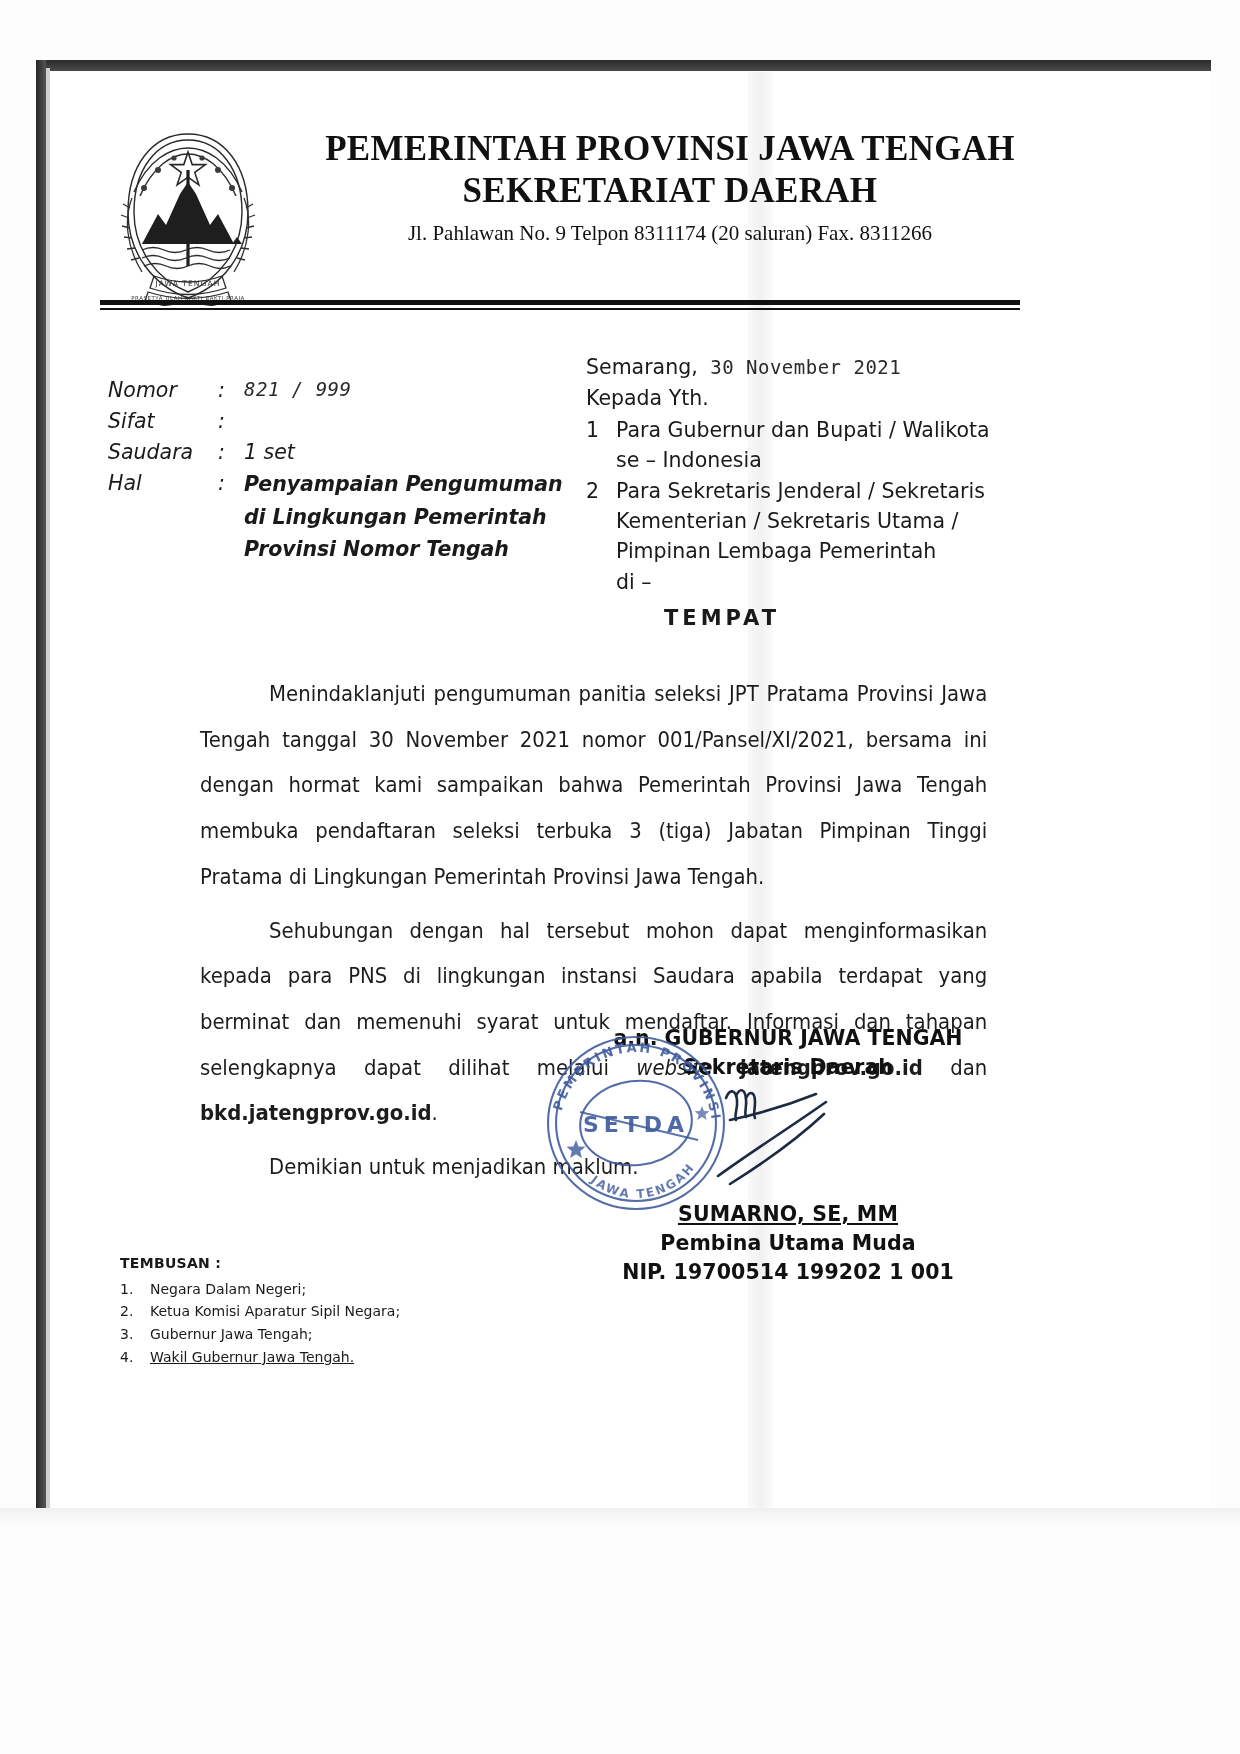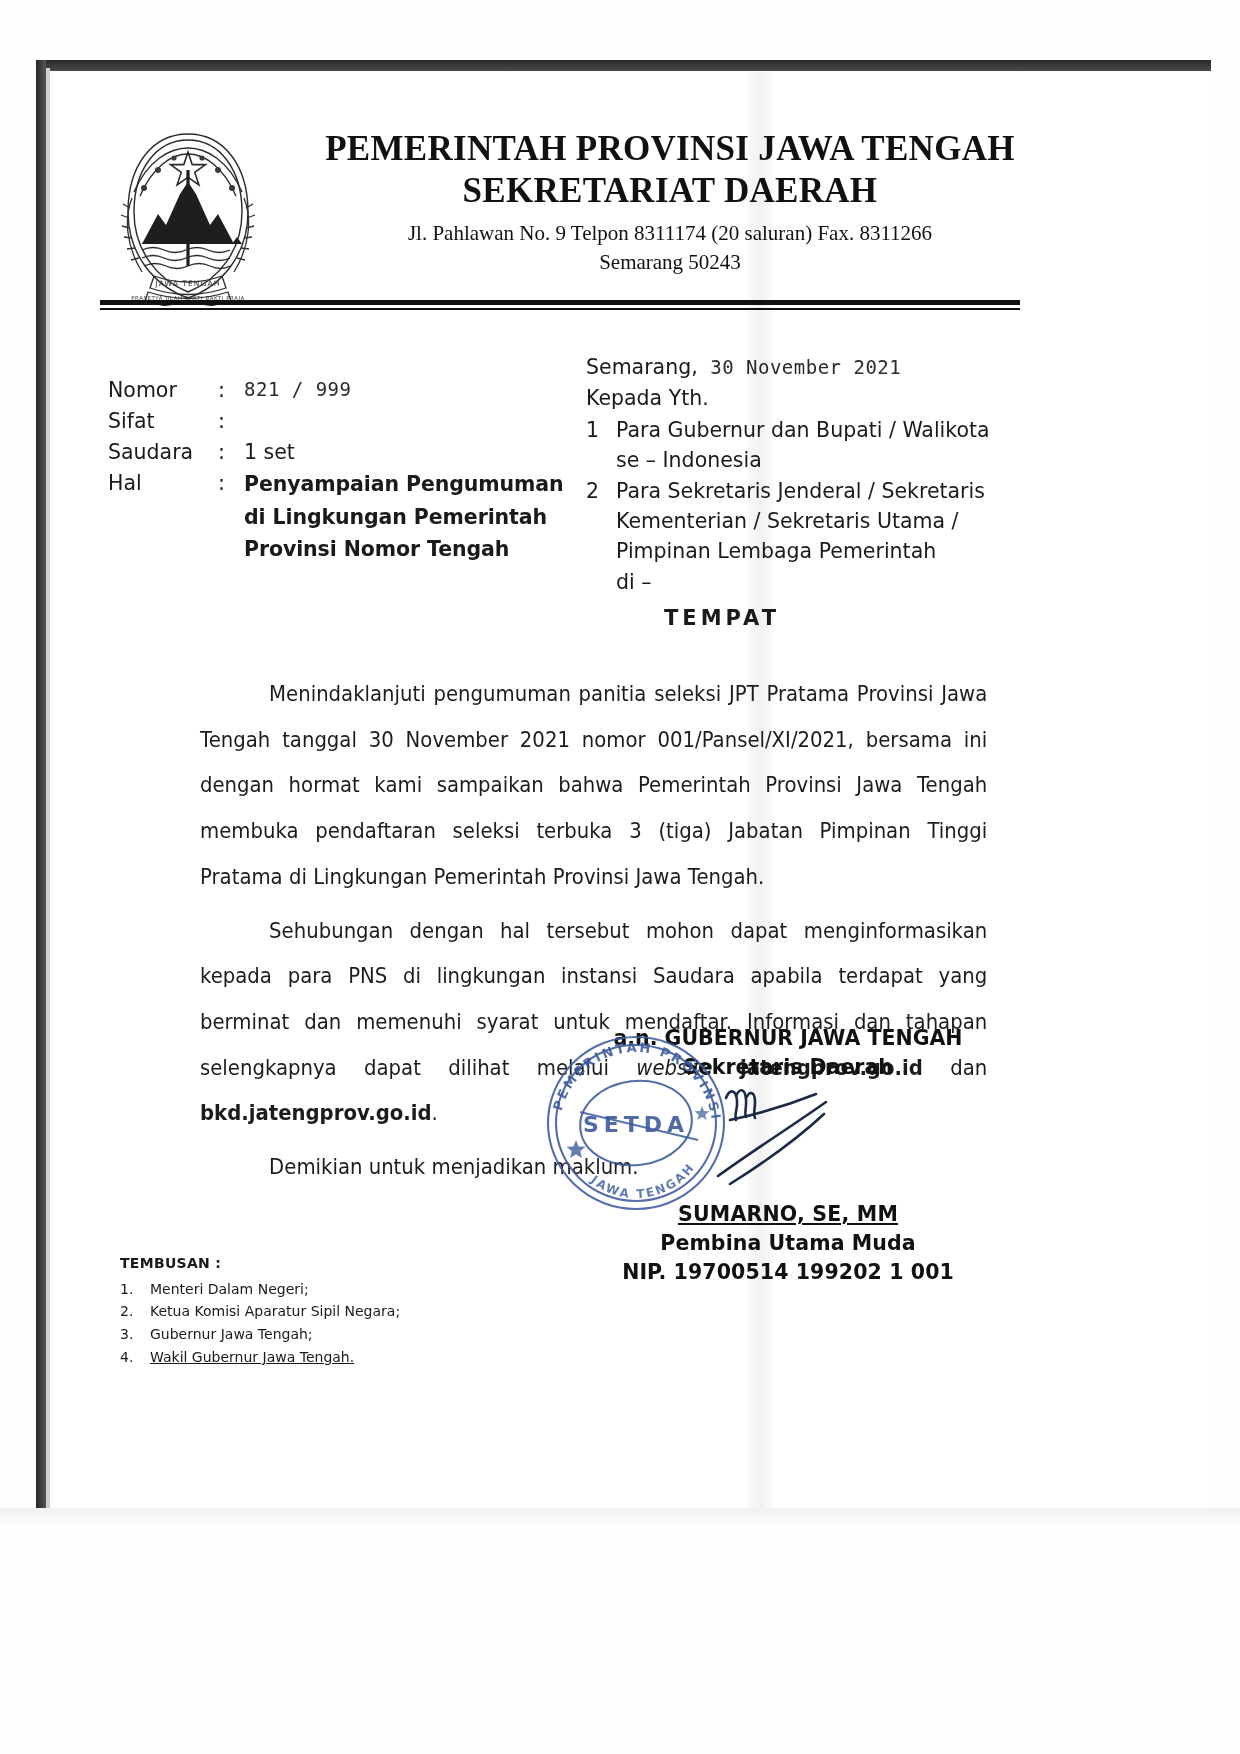--- a/index.html
+++ b/index.html
@@ -67,21 +67,21 @@
   .rule-thick{
     position:absolute;left:100px;top:300px;width:920px;height:5px;background:#111;
   }
   .rule-thin{
     position:absolute;left:100px;top:308px;width:920px;height:2px;background:#111;
   }
 
   
   .refblock{
     position:absolute;left:108px;top:375px;width:470px;
-    font-size:20.5px;color:#1a1a1a;line-height:1.52;
+    font-size:20.5px;color:#1a1a1a;line-height:1.52;font-style:italic;
   }
   .ref-row{display:flex;align-items:flex-start;}
   .ref-label{width:110px;flex:none;}
   .ref-colon{width:26px;flex:none;}
   .ref-val{flex:1;}
   .typewriter{
     font-family:"DejaVu Sans Mono", monospace;
     font-size:19px;letter-spacing:.5px;color:#2a2a2a;
   }
   .ref-subject{font-weight:bold;line-height:1.58;letter-spacing:-0.1px;}
@@ -209,21 +209,20 @@
         </g>
         <text x="80" y="160" text-anchor="middle" font-family="DejaVu Sans, sans-serif" font-size="7.5" fill="#2a2a2a" letter-spacing="1.1">JAWA TENGAH</text>
         <text x="80" y="174" text-anchor="middle" font-family="DejaVu Sans, sans-serif" font-size="5.4" fill="#3a3a3a" letter-spacing="0.6">PRASETYA ULAH SAKTI BAKTI PRAJA</text>
       </svg>
     </div>
 
     <div class="lh-text">
       <div class="lh-l1">PEMERINTAH PROVINSI JAWA TENGAH</div>
       <div class="lh-l2">SEKRETARIAT DAERAH</div>
       <div class="lh-l3">Jl. Pahlawan No. 9 Telpon 8311174 (20 saluran) Fax. 8311266</div>
-      <div class="lh-l4">Semarang 50243</div>
     </div>
   </div>
 
   <div class="rule-thick"></div>
   <div class="rule-thin"></div>
 
   <div class="refblock">
     <div class="ref-row">
       <span class="ref-label">Nomor</span>
       <span class="ref-colon">:</span>
@@ -326,21 +325,21 @@
         <path d="M18 96 C 54 70, 92 46, 126 22"></path>
         <path d="M30 104 C 62 84, 96 60, 124 34"></path>
       </g>
     </svg>
   </div>
 
   <div class="tembusan">
     <div class="tb-title">TEMBUSAN :</div>
     <div class="tb-row">
       <span class="tb-num">1.</span>
-      <span class="tb-txt">Menteri Dalam Negeri;</span>
+      <span class="tb-txt">Negara Dalam Negeri;</span>
     </div>
     <div class="tb-row">
       <span class="tb-num">2.</span>
       <span class="tb-txt">Ketua Komisi Aparatur Sipil Negara;</span>
     </div>
     <div class="tb-row">
       <span class="tb-num">3.</span>
       <span class="tb-txt">Gubernur Jawa Tengah;</span>
     </div>
     <div class="tb-row">

